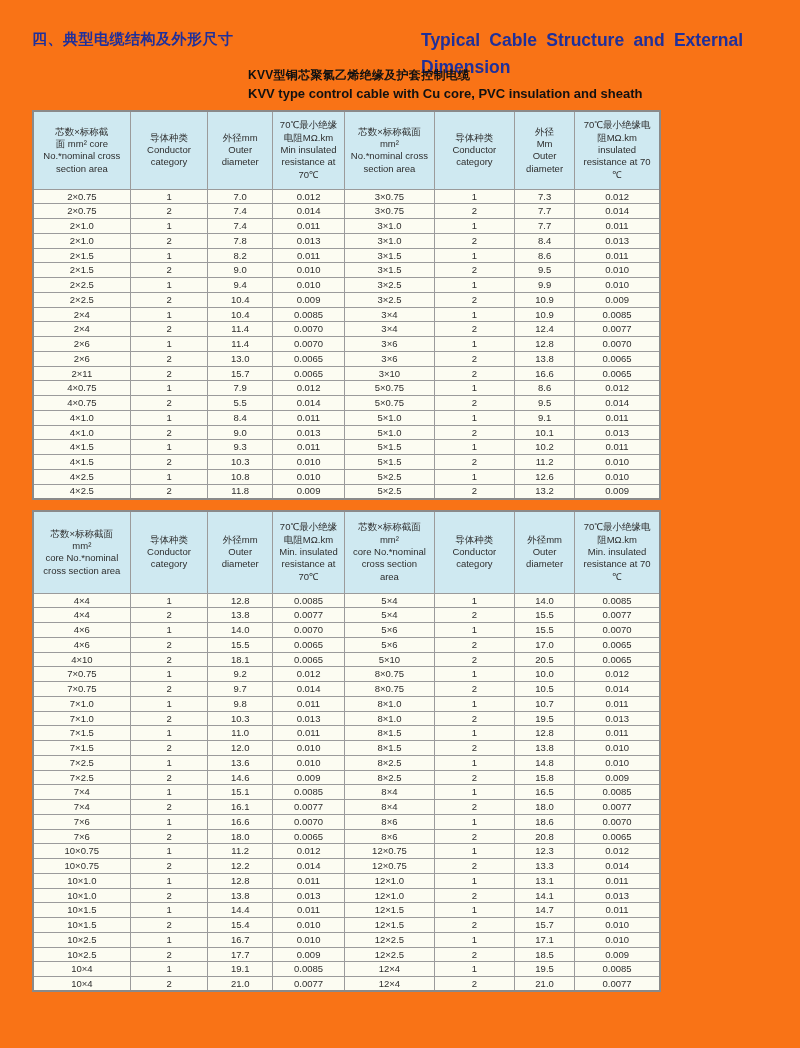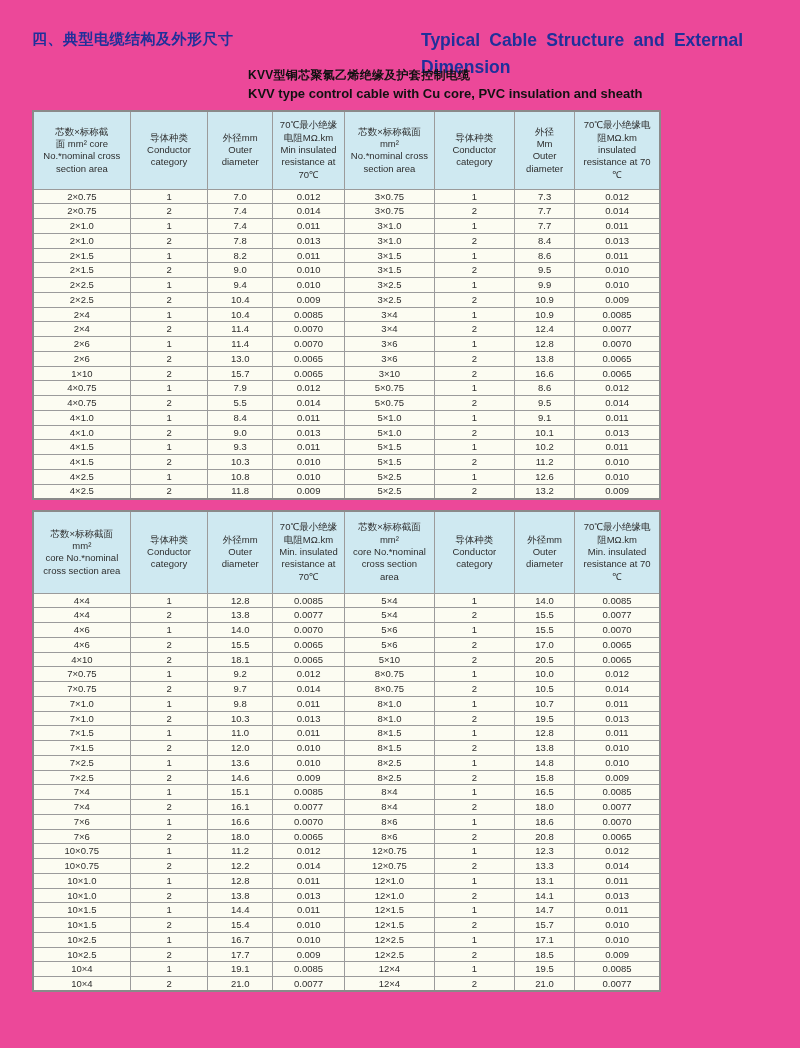--- a/index.html
+++ b/index.html
@@ -1,18 +1,18 @@
 <!DOCTYPE html>
 <html><head>
 <meta charset="utf-8">
 <style>
   * { margin:0; padding:0; box-sizing:border-box; }
   html,body { background:#ffffff; }
   body { font-family:"Liberation Sans", sans-serif; width:800px; height:1048px; position:relative; }
-  .page { width:800px; height:1048px; background:#ec4899; position:relative; overflow:hidden; }
+  .page { width:800px; height:1048px; background:#f97316; position:relative; overflow:hidden; }
 
   .heading-zh {
     position:absolute; left:32px; top:30px;
     color:#20309a; font-size:15px; font-weight:bold; letter-spacing:0.5px;
   }
   .heading-en {
     position:absolute; left:421px; top:27px; width:322px;
     color:#20309a; font-size:17.5px; font-weight:bold; line-height:1.55;
   }
   .heading-en .l1 { text-align:justify; text-align-last:justify; }
@@ -233,21 +233,21 @@
           <td>2×6</td>
           <td>2</td>
           <td>13.0</td>
           <td>0.0065</td>
           <td>3×6</td>
           <td>2</td>
           <td>13.8</td>
           <td>0.0065</td>
         </tr>
         <tr>
-          <td>1×10</td>
+          <td>2×11</td>
           <td>2</td>
           <td>15.7</td>
           <td>0.0065</td>
           <td>3×10</td>
           <td>2</td>
           <td>16.6</td>
           <td>0.0065</td>
         </tr>
         <tr>
           <td>4×0.75</td>

